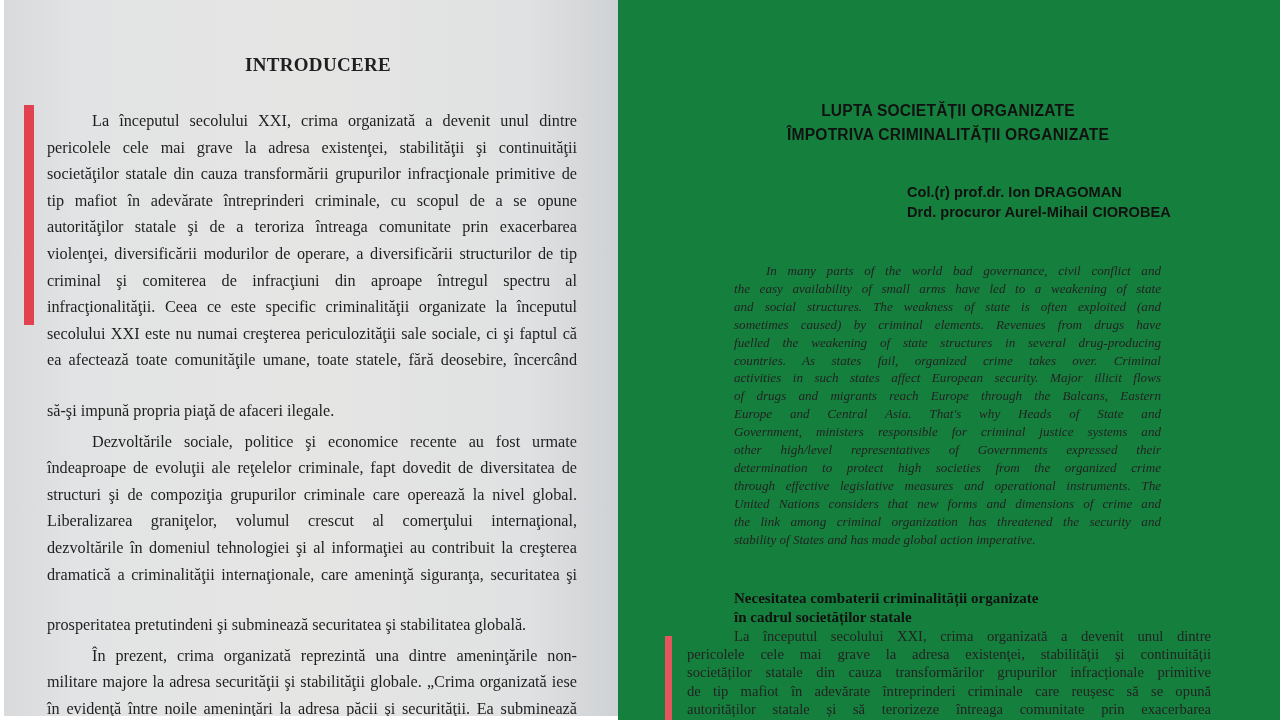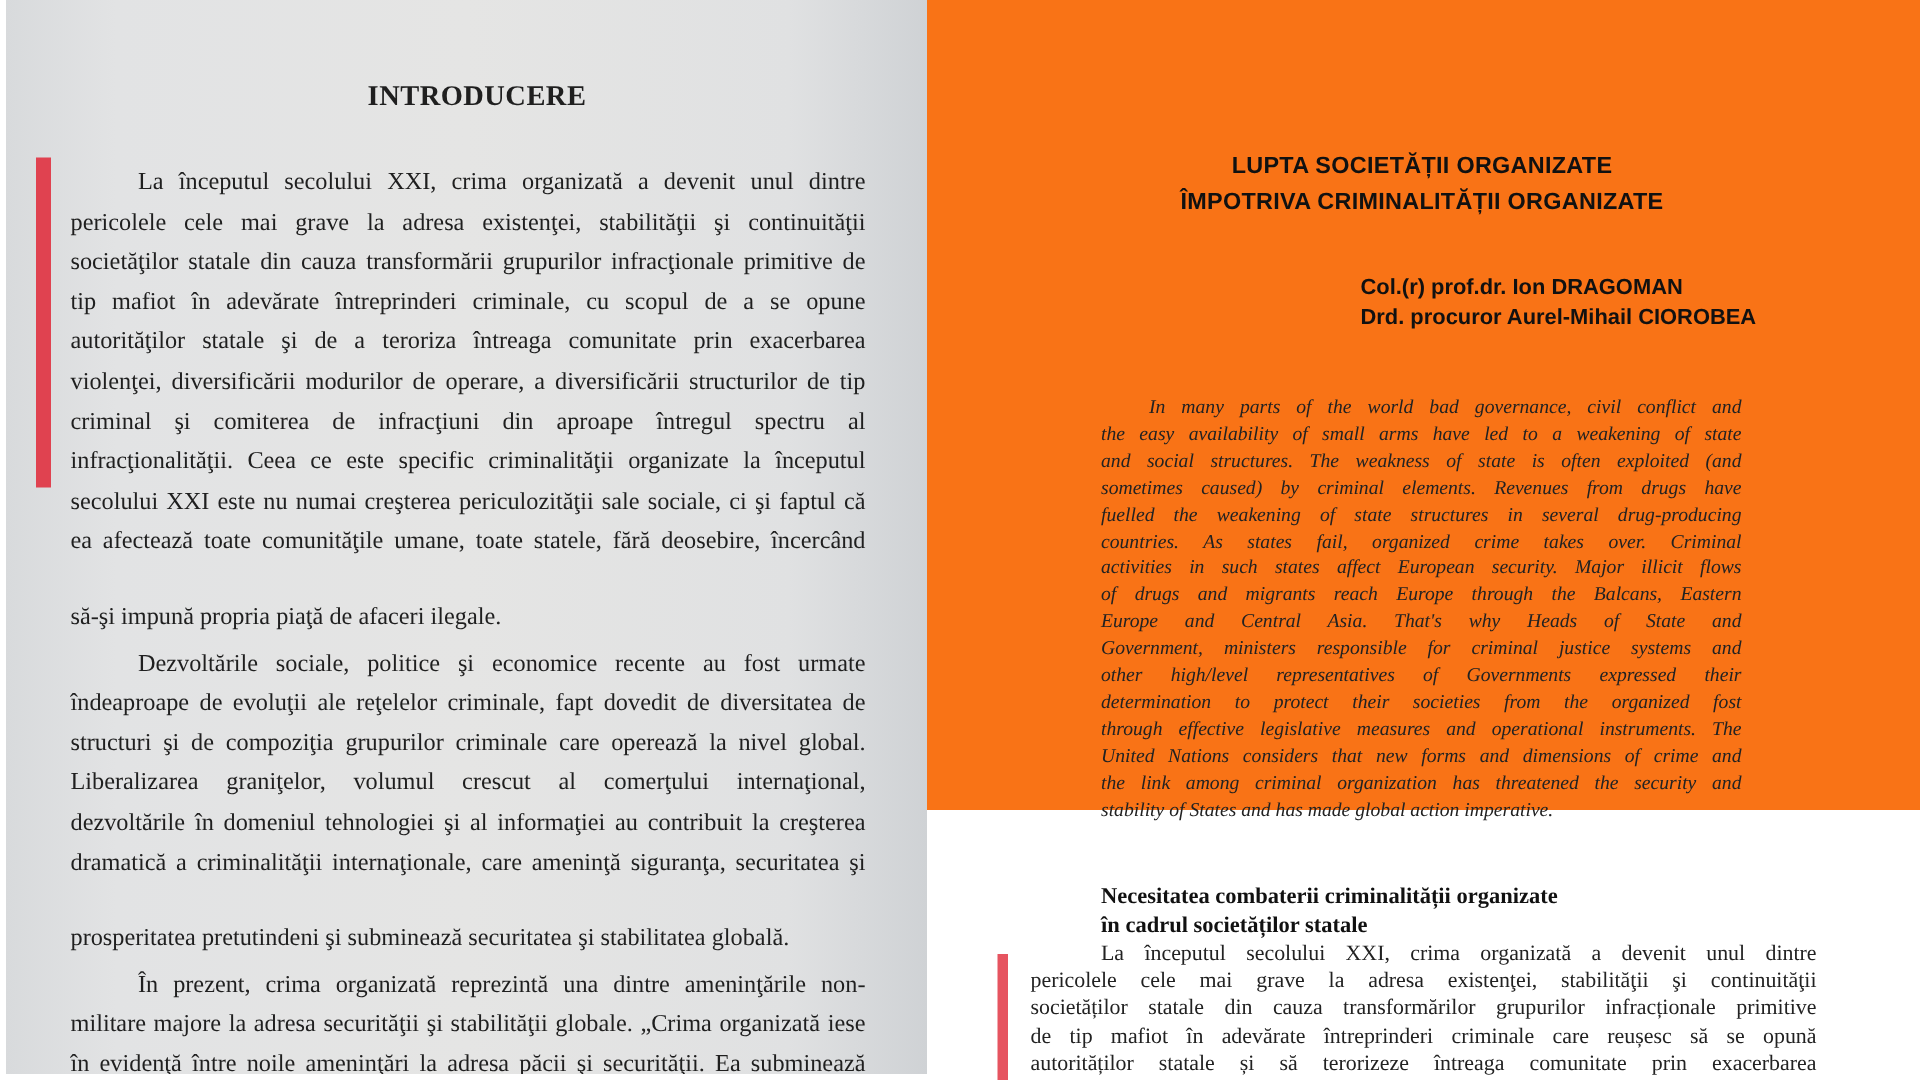--- a/index.html
+++ b/index.html
@@ -70,22 +70,22 @@
       height: 220px;
       background: #e04250;
     }
 
     
     .right-page {
       position: absolute;
       left: 618px;
       top: 0;
       width: 662px;
-      height: 540px;
-      background: #f97316;
+      height: 720px;
+      background: #15803d;
     }
     .r-title {
       position: absolute;
       top: 99px;
       left: 100px;
       width: 460px;
       text-align: center;
       font-family: "Liberation Sans", "DejaVu Sans", sans-serif;
       font-weight: bold;
       font-size: 15.6px;
@@ -220,21 +220,21 @@
       <span class="line">the easy availability of small arms have led to a weakening of state</span>
       <span class="line">and social structures. The weakness of state is often exploited (and</span>
       <span class="line">sometimes caused) by criminal elements. Revenues from drugs have</span>
       <span class="line">fuelled the weakening of state structures in several drug-producing</span>
       <span class="line">countries. As states fail, organized crime takes over. Criminal</span>
       <span class="line">activities in such states affect European security. Major illicit flows</span>
       <span class="line">of drugs and migrants reach Europe through the Balcans, Eastern</span>
       <span class="line">Europe and Central Asia. That's why Heads of State and</span>
       <span class="line">Government, ministers responsible for criminal justice systems and</span>
       <span class="line">other high/level representatives of Governments expressed their</span>
-      <span class="line">determination to protect their societies from the organized fost</span>
+      <span class="line">determination to protect high societies from the organized crime</span>
       <span class="line">through effective legislative measures and operational instruments. The</span>
       <span class="line">United Nations considers that new forms and dimensions of crime and</span>
       <span class="line">the link among criminal organization has threatened the security and</span>
       <span class="line last">stability of States and has made global action imperative.</span>
     </div>
 
     <div class="r-section">
       <div>Necesitatea combaterii criminalității organizate</div>
       <div>în cadrul societăților statale</div>
     </div>

